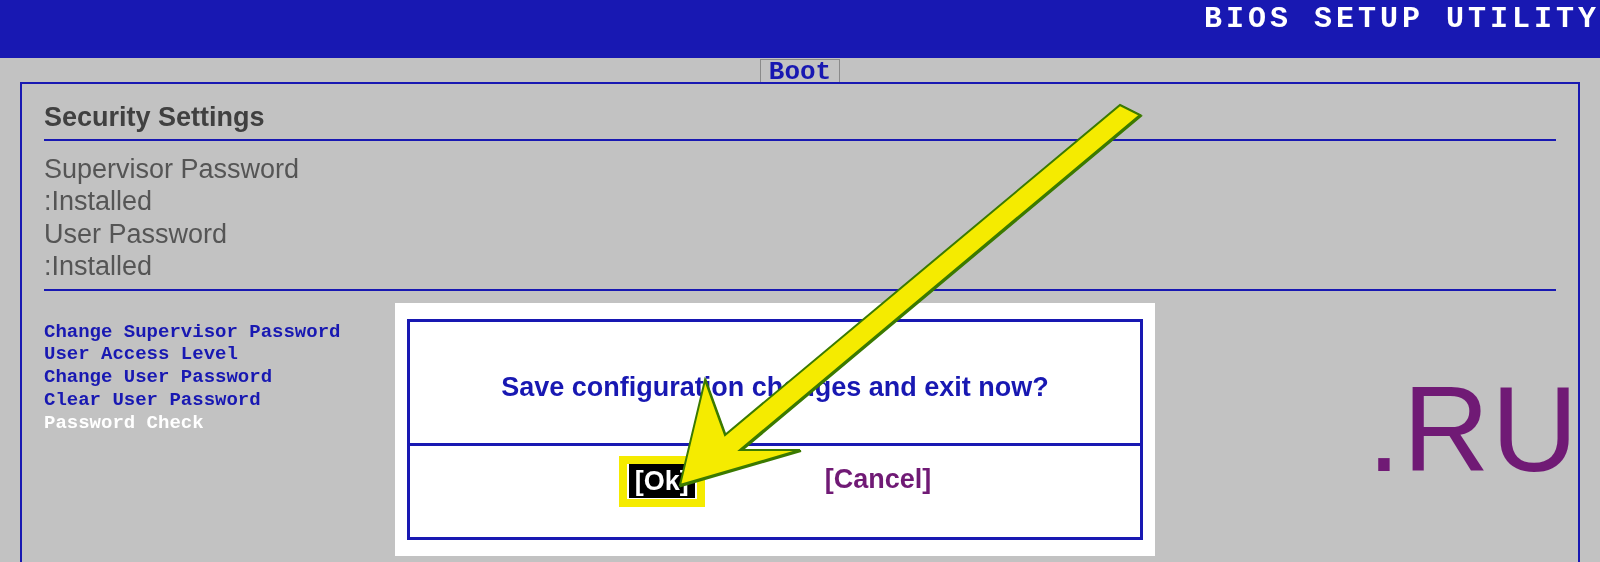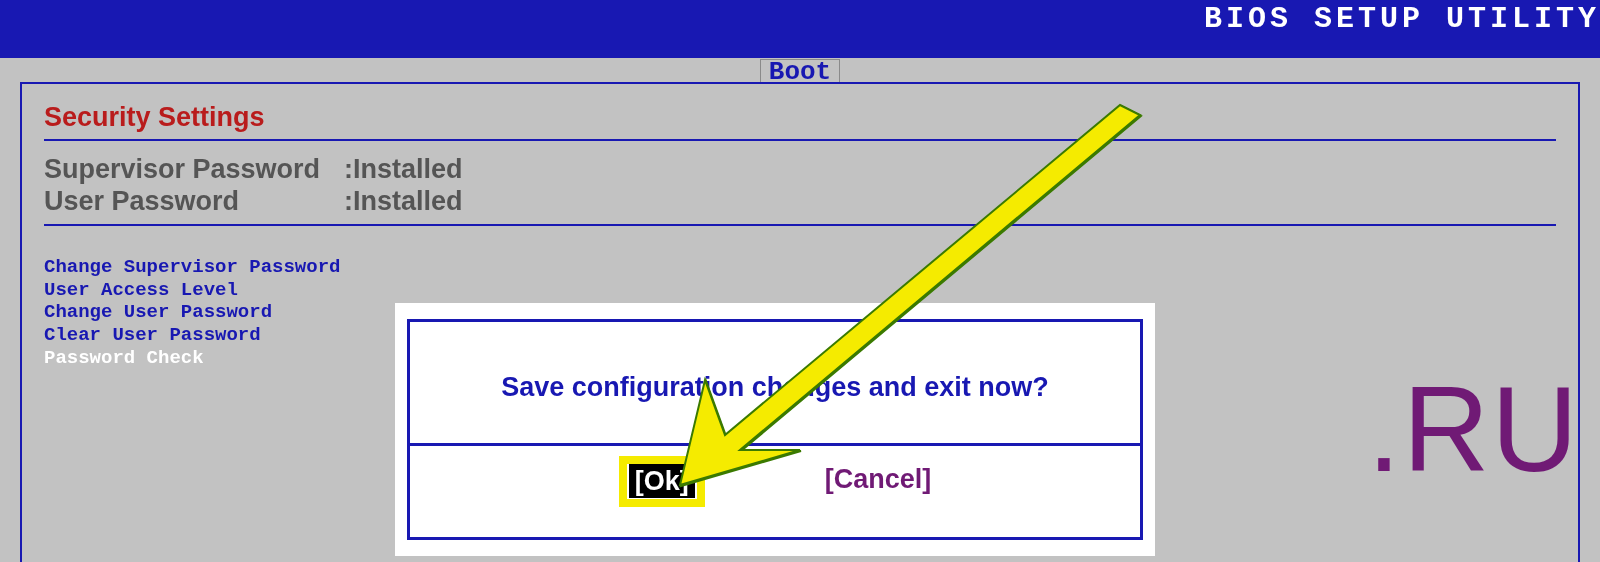--- a/index.html
+++ b/index.html
@@ -63,36 +63,37 @@
       position: relative;
     }
     .help-panel {
       width: 390px;
       border: 2px solid #1818b2;
       border-bottom: none;
       padding: 18px 14px;
       background: #c2c2c2;
     }
     .section-title {
-      color: #b91c1c;
+      color: #404040;
       font-size: 27px;
       font-weight: bold;
       margin-bottom: 2px;
     }
     hr.line {
       border: none;
       border-top: 2px solid #1818b2;
       margin: 6px 0 12px 0;
     }
     .status-row {
       display: flex;
       color: #555;
       font-size: 27px;
-      font-weight: bold;
+      font-weight: normal;
       line-height: 1.2;
+      flex-direction: column;
     }
     .status-label { width: 300px; }
     .status-value { }
     .menu-list { margin-top: 30px; }
     .menu-item {
       color: #1818b2;
       font-size: 19px;
       font-weight: bold;
       line-height: 1.2;
       cursor: pointer;

